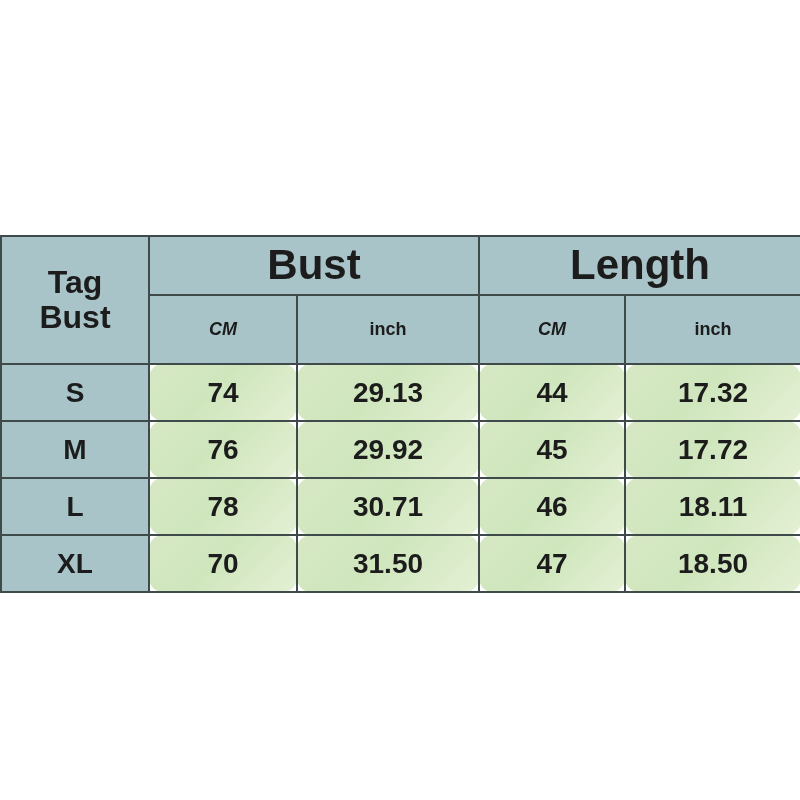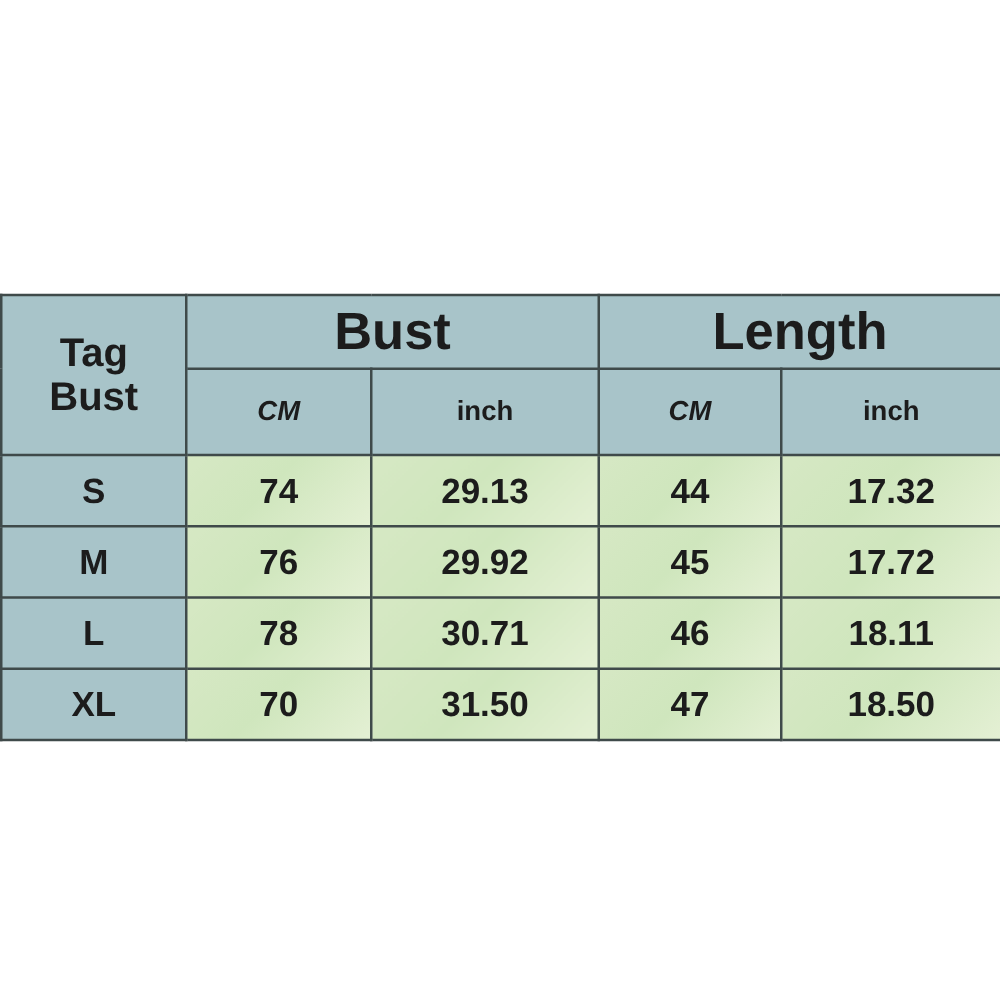--- a/index.html
+++ b/index.html
@@ -45,35 +45,35 @@
 
   
   col.c-tag    { width: 148px; }
   col.c-bcm    { width: 148px; }
   col.c-binch  { width: 182px; }
   col.c-lcm    { width: 146px; }
   col.c-linch  { width: 176px; }
 
   
   .blue-cell   { background: #a8c4c9; }
-  .green-cell  { background: linear-gradient(135deg, #d6e8c4 0%, #cfe6bd 45%, #e4f0d4 100%); }
+  .green-cell  { background: linear-gradient(135deg, #d6e8c4 0%, #cfe6bd 45%, #e4f0d4 100%); border-radius: 14px; }
 
   .tag-head {
     font-size: 32px;
     line-height: 1.08;
     height: 126px;
   }
 
   .group-head {
     font-size: 42px;
     height: 56px;
   }
 
   .sub-head {
-    font-size: 22px;
+    font-size: 18px;
     height: 66px;
     margin-top: 32px;
   }
 
   .sub-head.italic-cm {
     font-style: italic;
   }
 
   .data-row td {
     height: 55px;

